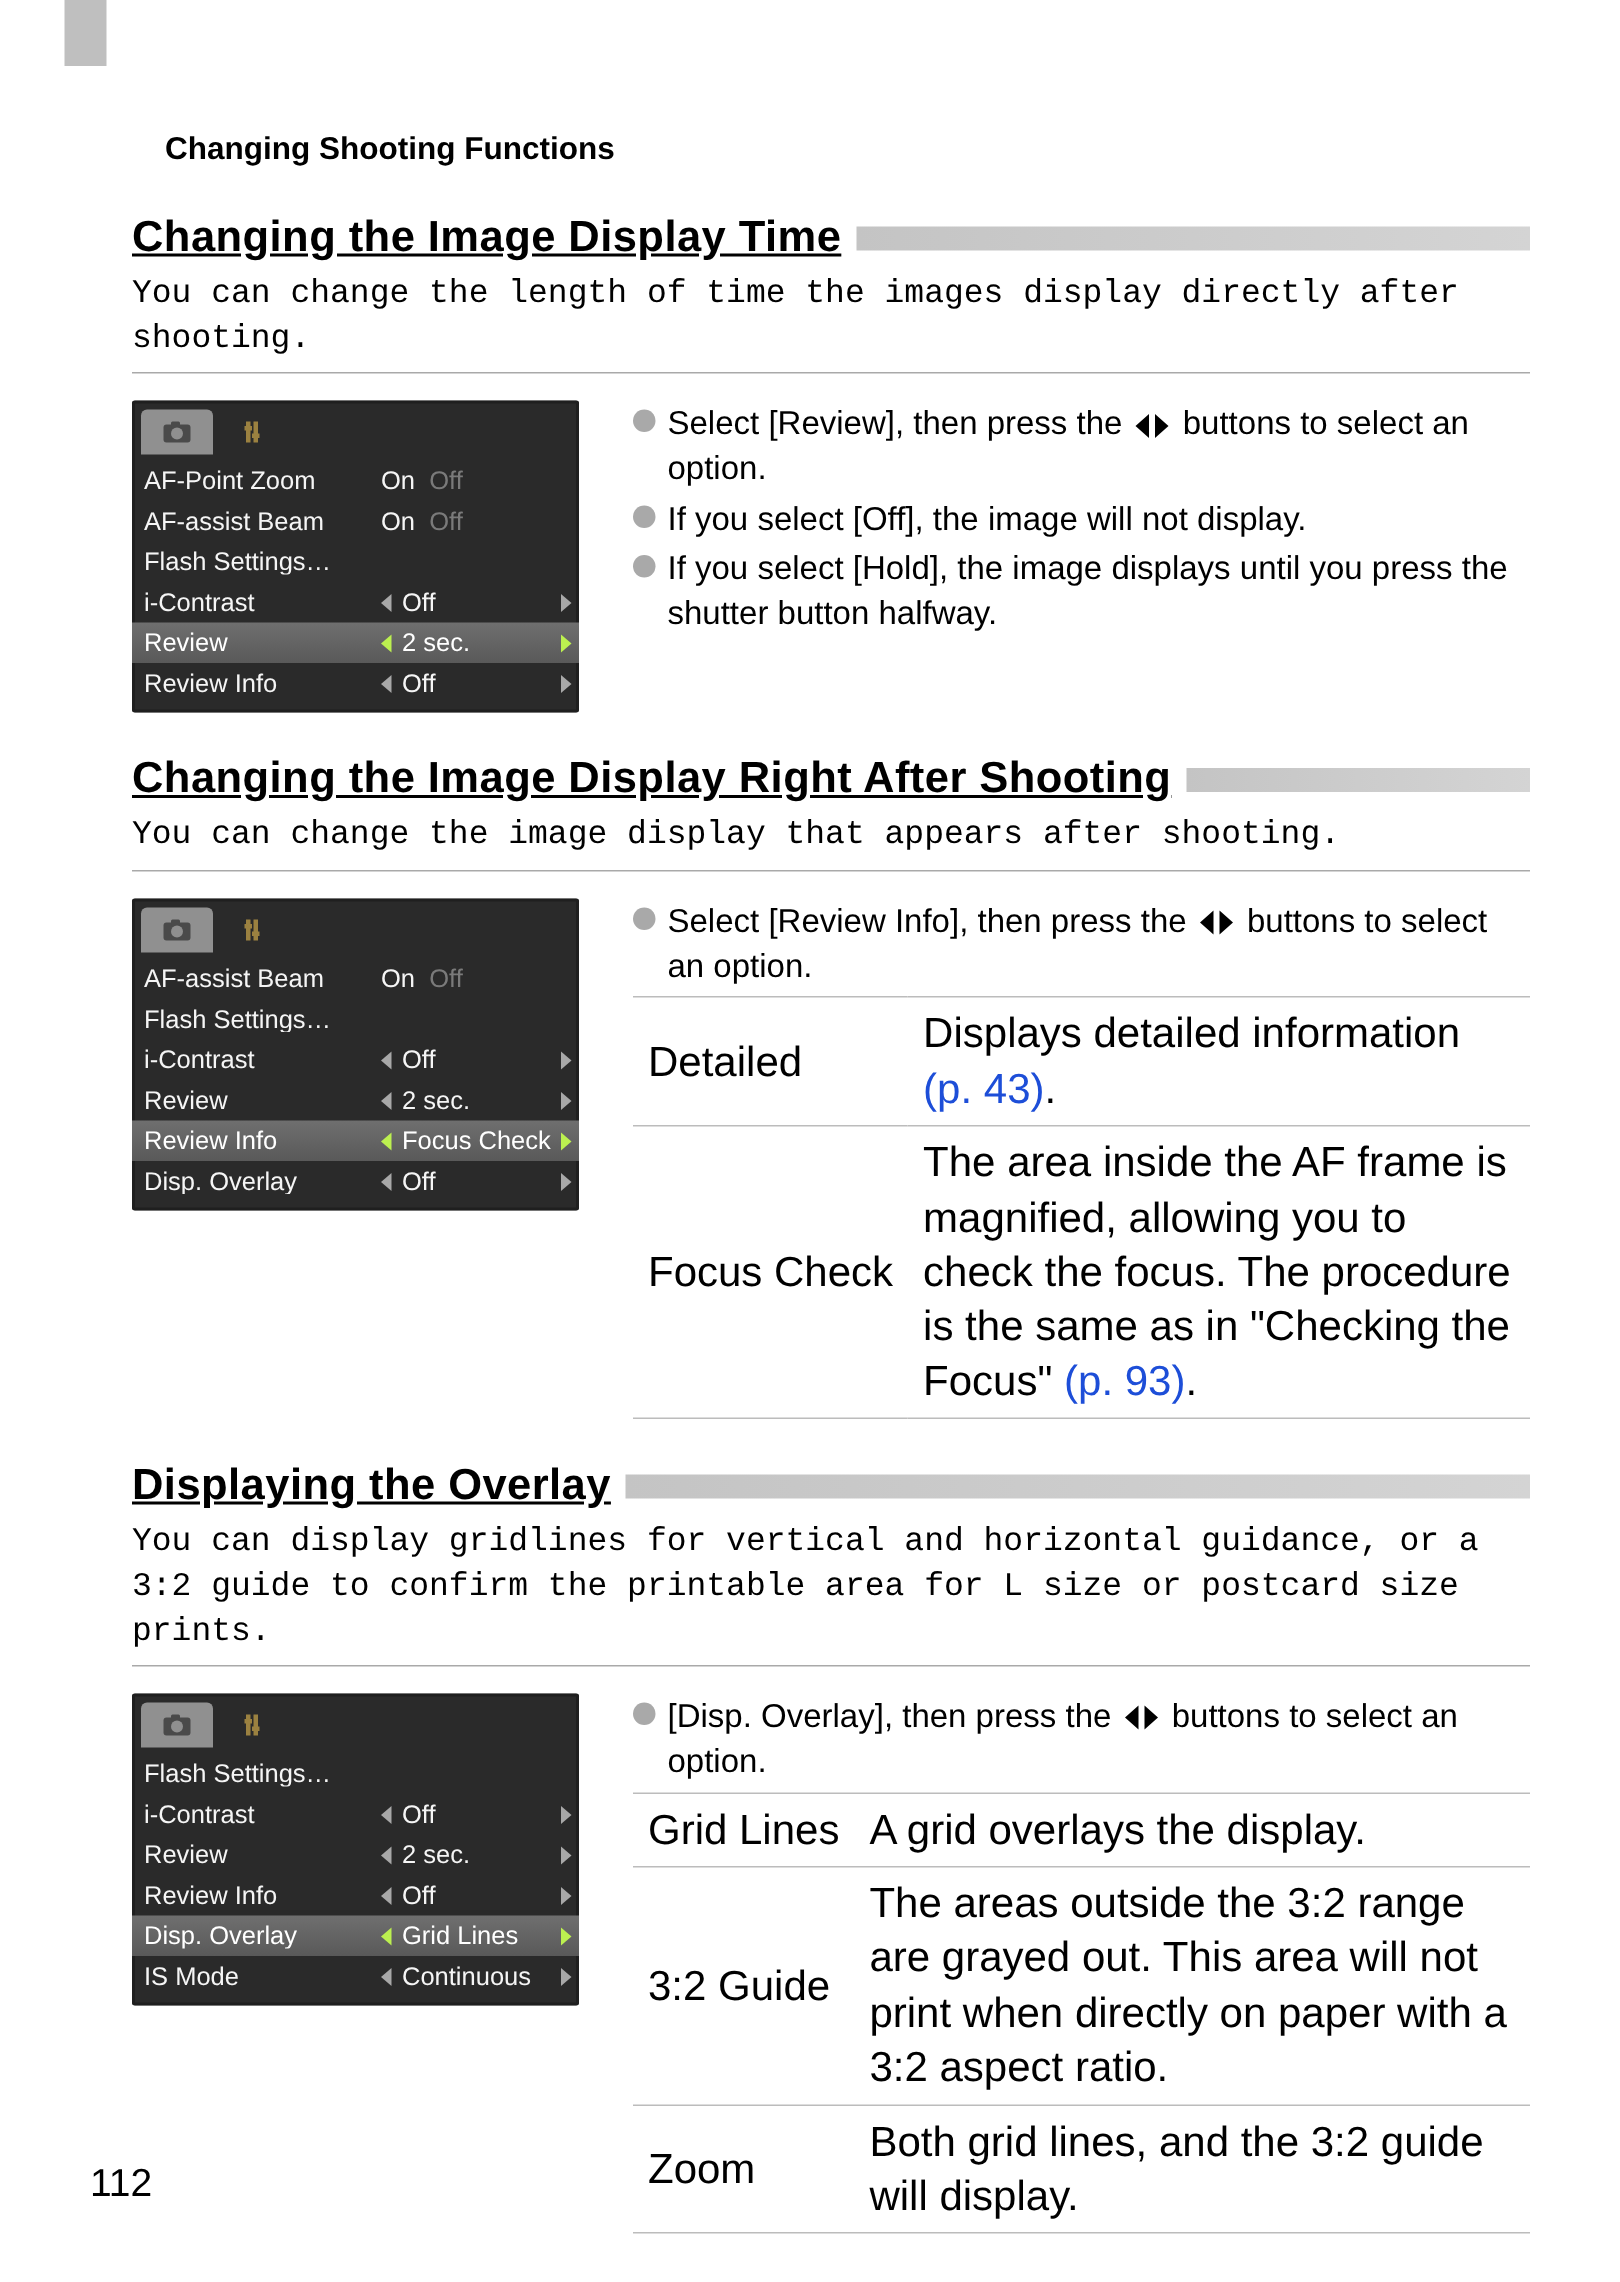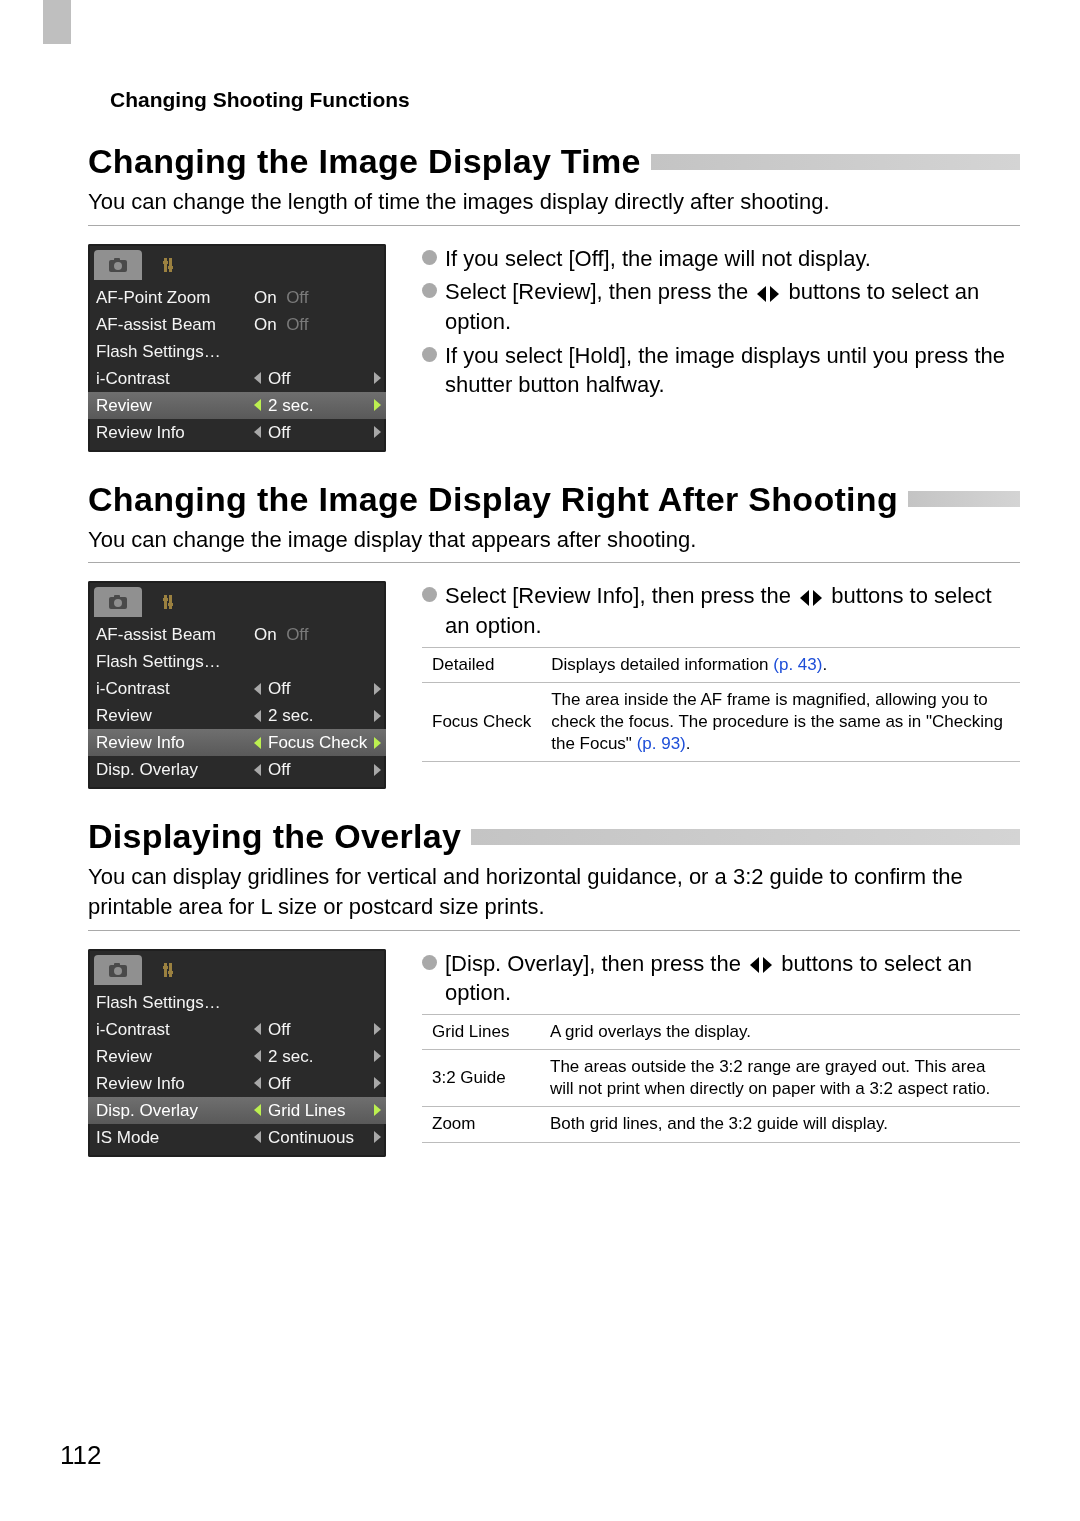--- a/index.html
+++ b/index.html
@@ -27,34 +27,36 @@
   }
   .section {
     margin-bottom: 28px;
   }
   .section-title-row {
     display: flex;
     align-items: center;
     margin-bottom: 6px;
   }
   .section-title {
-    font-size: 34px;
+    font-size: 29px;
     font-weight: 900;
     letter-spacing: 0.3px;
     margin-right: 10px;
+    text-decoration: underline;
   }
   .title-bar {
     flex: 1;
     height: 16px;
     background: linear-gradient(to right, #c4c4c4, #d4d4d4);
   }
   .section-intro {
     font-size: 22px;
     line-height: 1.35;
     margin-bottom: 8px;
+    font-family: Liberation Mono, monospace;
   }
   .divider {
     border: none;
     border-top: 1px solid #a9a9a9;
     margin: 8px 0 18px 0;
   }
   .content-row {
     display: flex;
     align-items: flex-start;
     gap: 36px;
@@ -148,21 +150,21 @@
   .lr-btn-icon {
     display: inline-block;
     vertical-align: middle;
     margin: 0 2px;
   }
   .lr-btn-icon svg { display:block; }
   
   table.desc {
     border-collapse: collapse;
     width: 100%;
-    font-size: 17px;
+    font-size: 28px;
     line-height: 1.3;
     margin-top: 6px;
   }
   table.desc td {
     border: 1px solid #bcbcbc;
     border-left: none;
     border-right: none;
     padding: 6px 10px;
     vertical-align: middle;
   }
@@ -247,28 +249,28 @@
               <span class="lcd-value">
                 <span class="arrow-l"></span>
                 <span>Off</span>
                 <span class="arrow-r"></span>
               </span>
             </div>
           </div>
           <div class="instructions">
             <div class="bullet-line">
               <span class="bullet"></span>
-              <span>If you select [Off], the image will not display.</span>
-            </div>
-            <div class="bullet-line">
-              <span class="bullet"></span>
               <span>Select [Review], then press the <span class="lr-btn-icon"><svg width="24" height="20" viewBox="0 0 24 20">
                     <polygon points="10,2 10,18 1,10" fill="#000"></polygon>
                     <polygon points="14,2 14,18 23,10" fill="#000"></polygon>
                   </svg></span> buttons to select an option.</span>
+            </div>
+            <div class="bullet-line">
+              <span class="bullet"></span>
+              <span>If you select [Off], the image will not display.</span>
             </div>
             <div class="bullet-line">
               <span class="bullet"></span>
               <span>If you select [Hold], the image displays until you press the shutter button halfway.</span>
             </div>
           </div>
         </div>
       </div>
       <div class="section">
         <div class="section-title-row">

